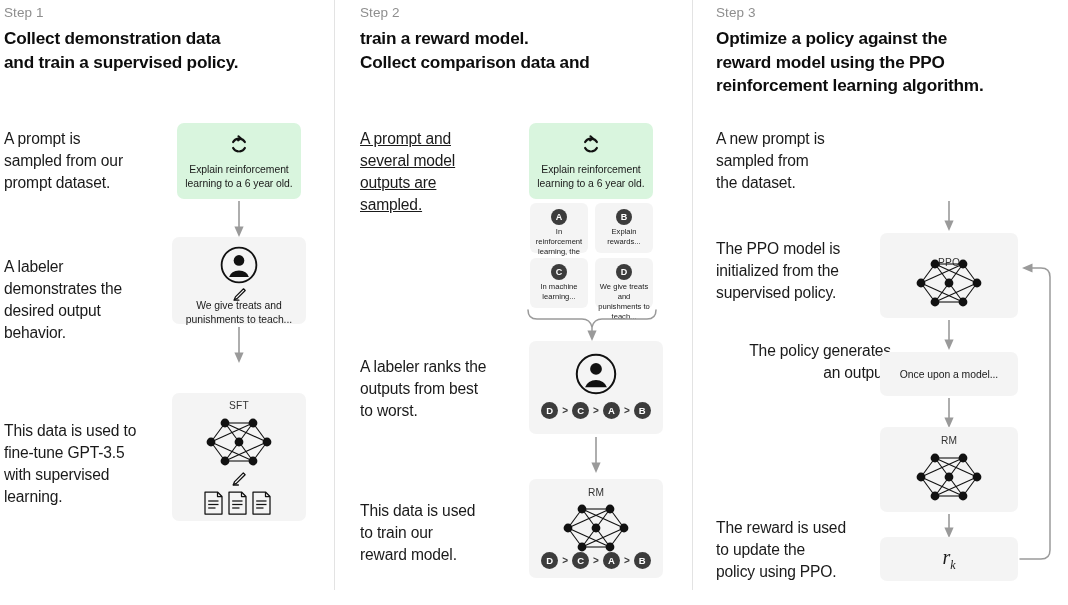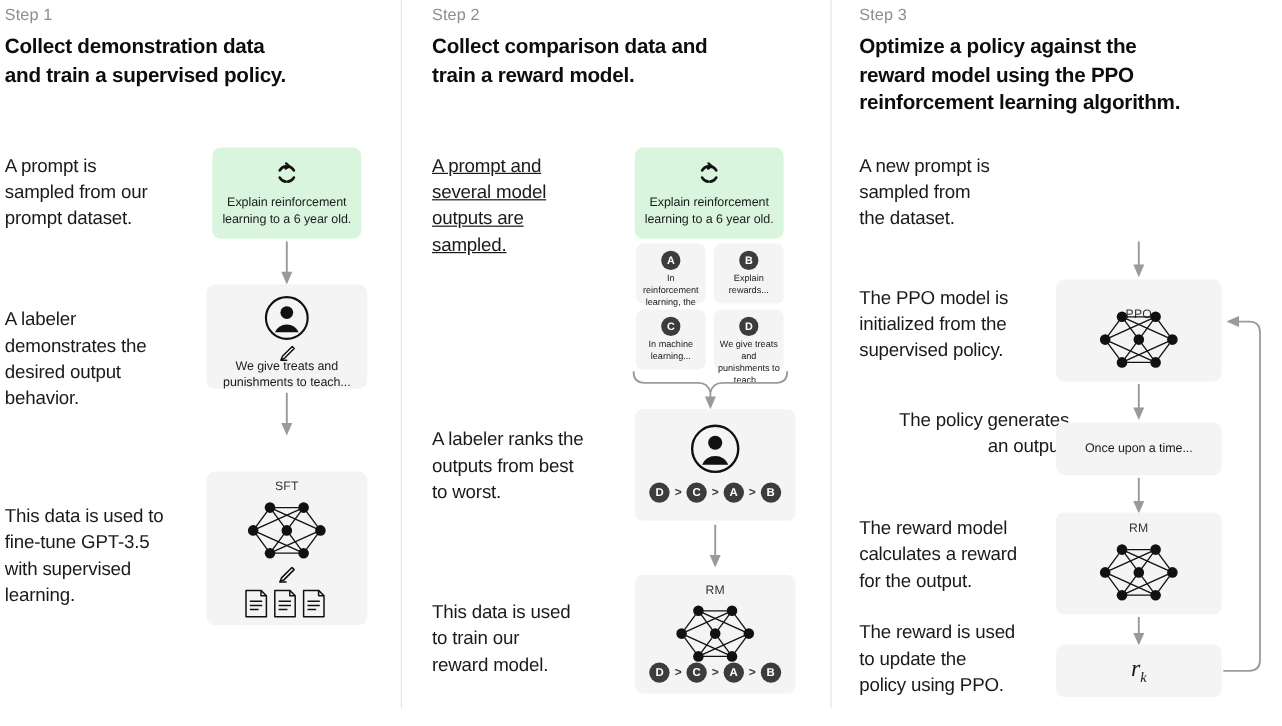--- a/index.html
+++ b/index.html
@@ -314,22 +314,22 @@
             <line x1="53.2" y1="18" x2="60.5" y2="18"></line>
           </g>
         </svg>
       </div>
     </div>
   </div>
 
   <div class="col col-2">
     <div class="step-label" style="left:14px;">Step 2</div>
     <div class="step-title" style="left:14px;">
+      <div>train a reward model.</div>
       <div>Collect comparison data and</div>
-      <div>train a reward model.</div>
     </div>
 
     <div class="caption" style="left:14px; top:128px; width:160px; white-space:pre-line;text-decoration:underline;">A prompt and
 several model
 outputs are
 sampled.</div>
     <div class="caption" style="left:14px; top:356px; width:165px; white-space:pre-line;">A labeler ranks the
 outputs from best
 to worst.</div>
     <div class="caption" style="left:14px; top:500px; width:160px; white-space:pre-line;">This data is used
@@ -462,23 +462,20 @@
     </div>
 
     <div class="caption" style="left:12px; top:128px; width:165px; white-space:pre-line;">A new prompt is
 sampled from
 the dataset.</div>
     <div class="caption" style="left:12px; top:238px; width:172px; white-space:pre-line;">The PPO model is
 initialized from the
 supervised policy.</div>
     <div class="caption" style="left:12px; top:340px; width:175px; white-space:pre-line;text-align:right;">The policy generates
 an output.</div>
-    <div class="caption" style="left:12px; top:430px; width:172px; white-space:pre-line;">The reward model
-calculates a reward
-for the output.</div>
     <div class="caption" style="left:12px; top:517px; width:170px; white-space:pre-line;">The reward is used
 to update the
 policy using PPO.</div>
 
 
     <div class="arrow" style="left:237px; top:201px;">
       <svg width="16" height="32" viewBox="0 0 16 32">
         <line x1="8" y1="0" x2="8" y2="21" stroke="#9a9a9a" stroke-width="1.6"></line>
         <path d="M8 30 L3.4 19.5 L12.6 19.5 Z" fill="#9a9a9a"></path>
       </svg>
@@ -518,21 +515,21 @@
     </div>
 
     <div class="arrow" style="left:237px; top:320px;">
       <svg width="16" height="32" viewBox="0 0 16 32">
         <line x1="8" y1="0" x2="8" y2="21" stroke="#9a9a9a" stroke-width="1.6"></line>
         <path d="M8 30 L3.4 19.5 L12.6 19.5 Z" fill="#9a9a9a"></path>
       </svg>
     </div>
 
     <div class="box" style="left:176px; top:352px; width:138px; height:44px;">
-      <div class="box-text" style="top:16px;">Once upon a time...</div>
+      <div class="box-text" style="top:16px;">Once upon a model...</div>
     </div>
 
     <div class="arrow" style="left:237px; top:398px;">
       <svg width="16" height="32" viewBox="0 0 16 32">
         <line x1="8" y1="0" x2="8" y2="21" stroke="#9a9a9a" stroke-width="1.6"></line>
         <path d="M8 30 L3.4 19.5 L12.6 19.5 Z" fill="#9a9a9a"></path>
       </svg>
     </div>
 
     <div class="box" style="left:176px; top:427px; width:138px; height:85px;">

